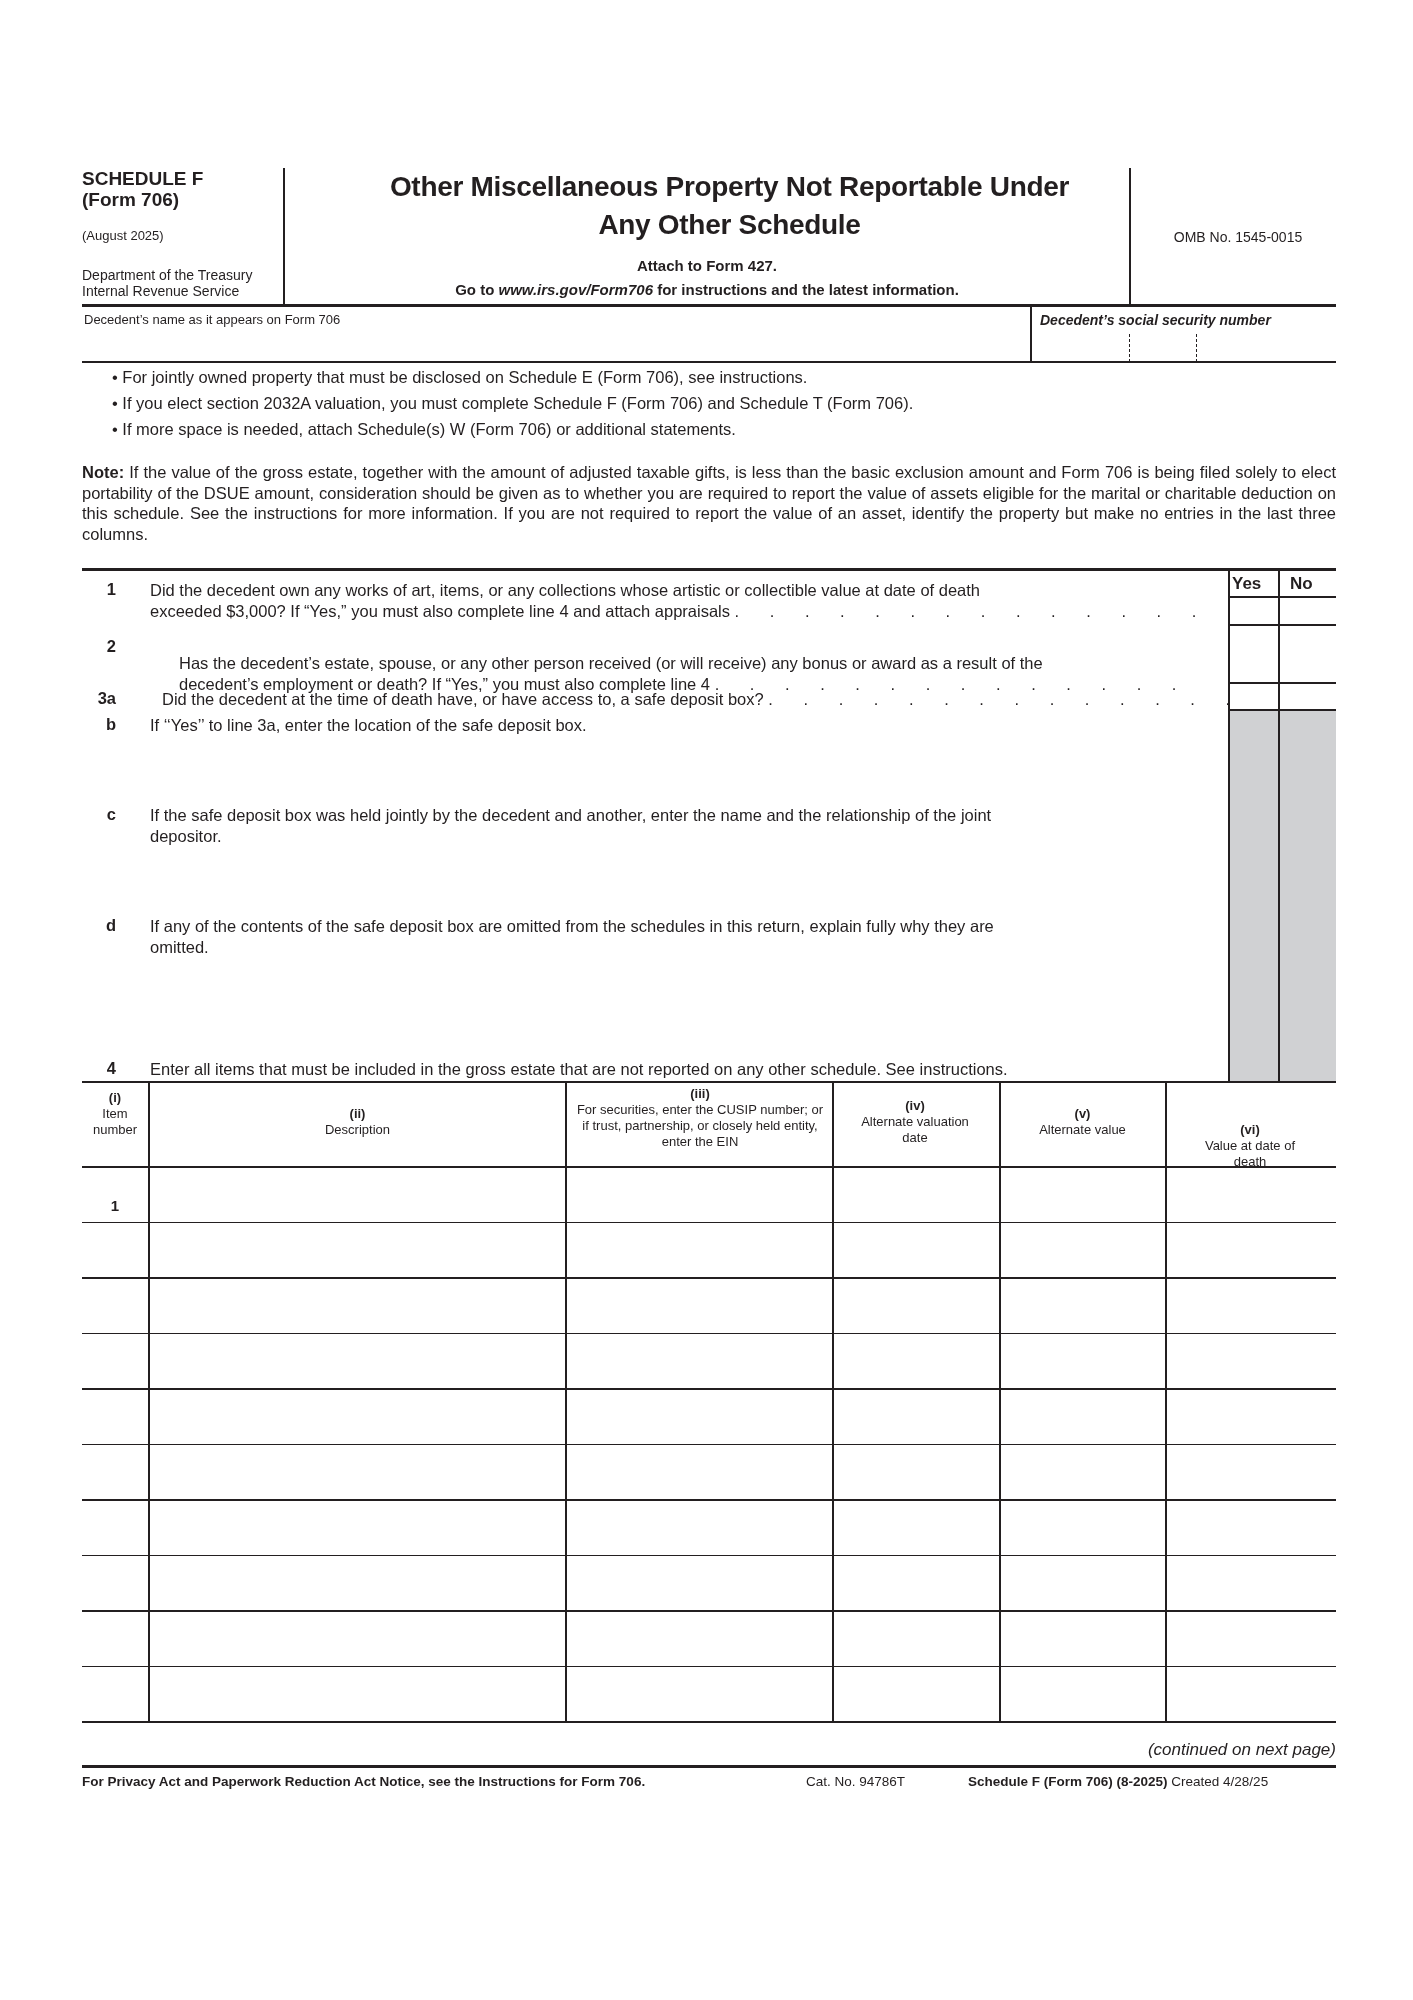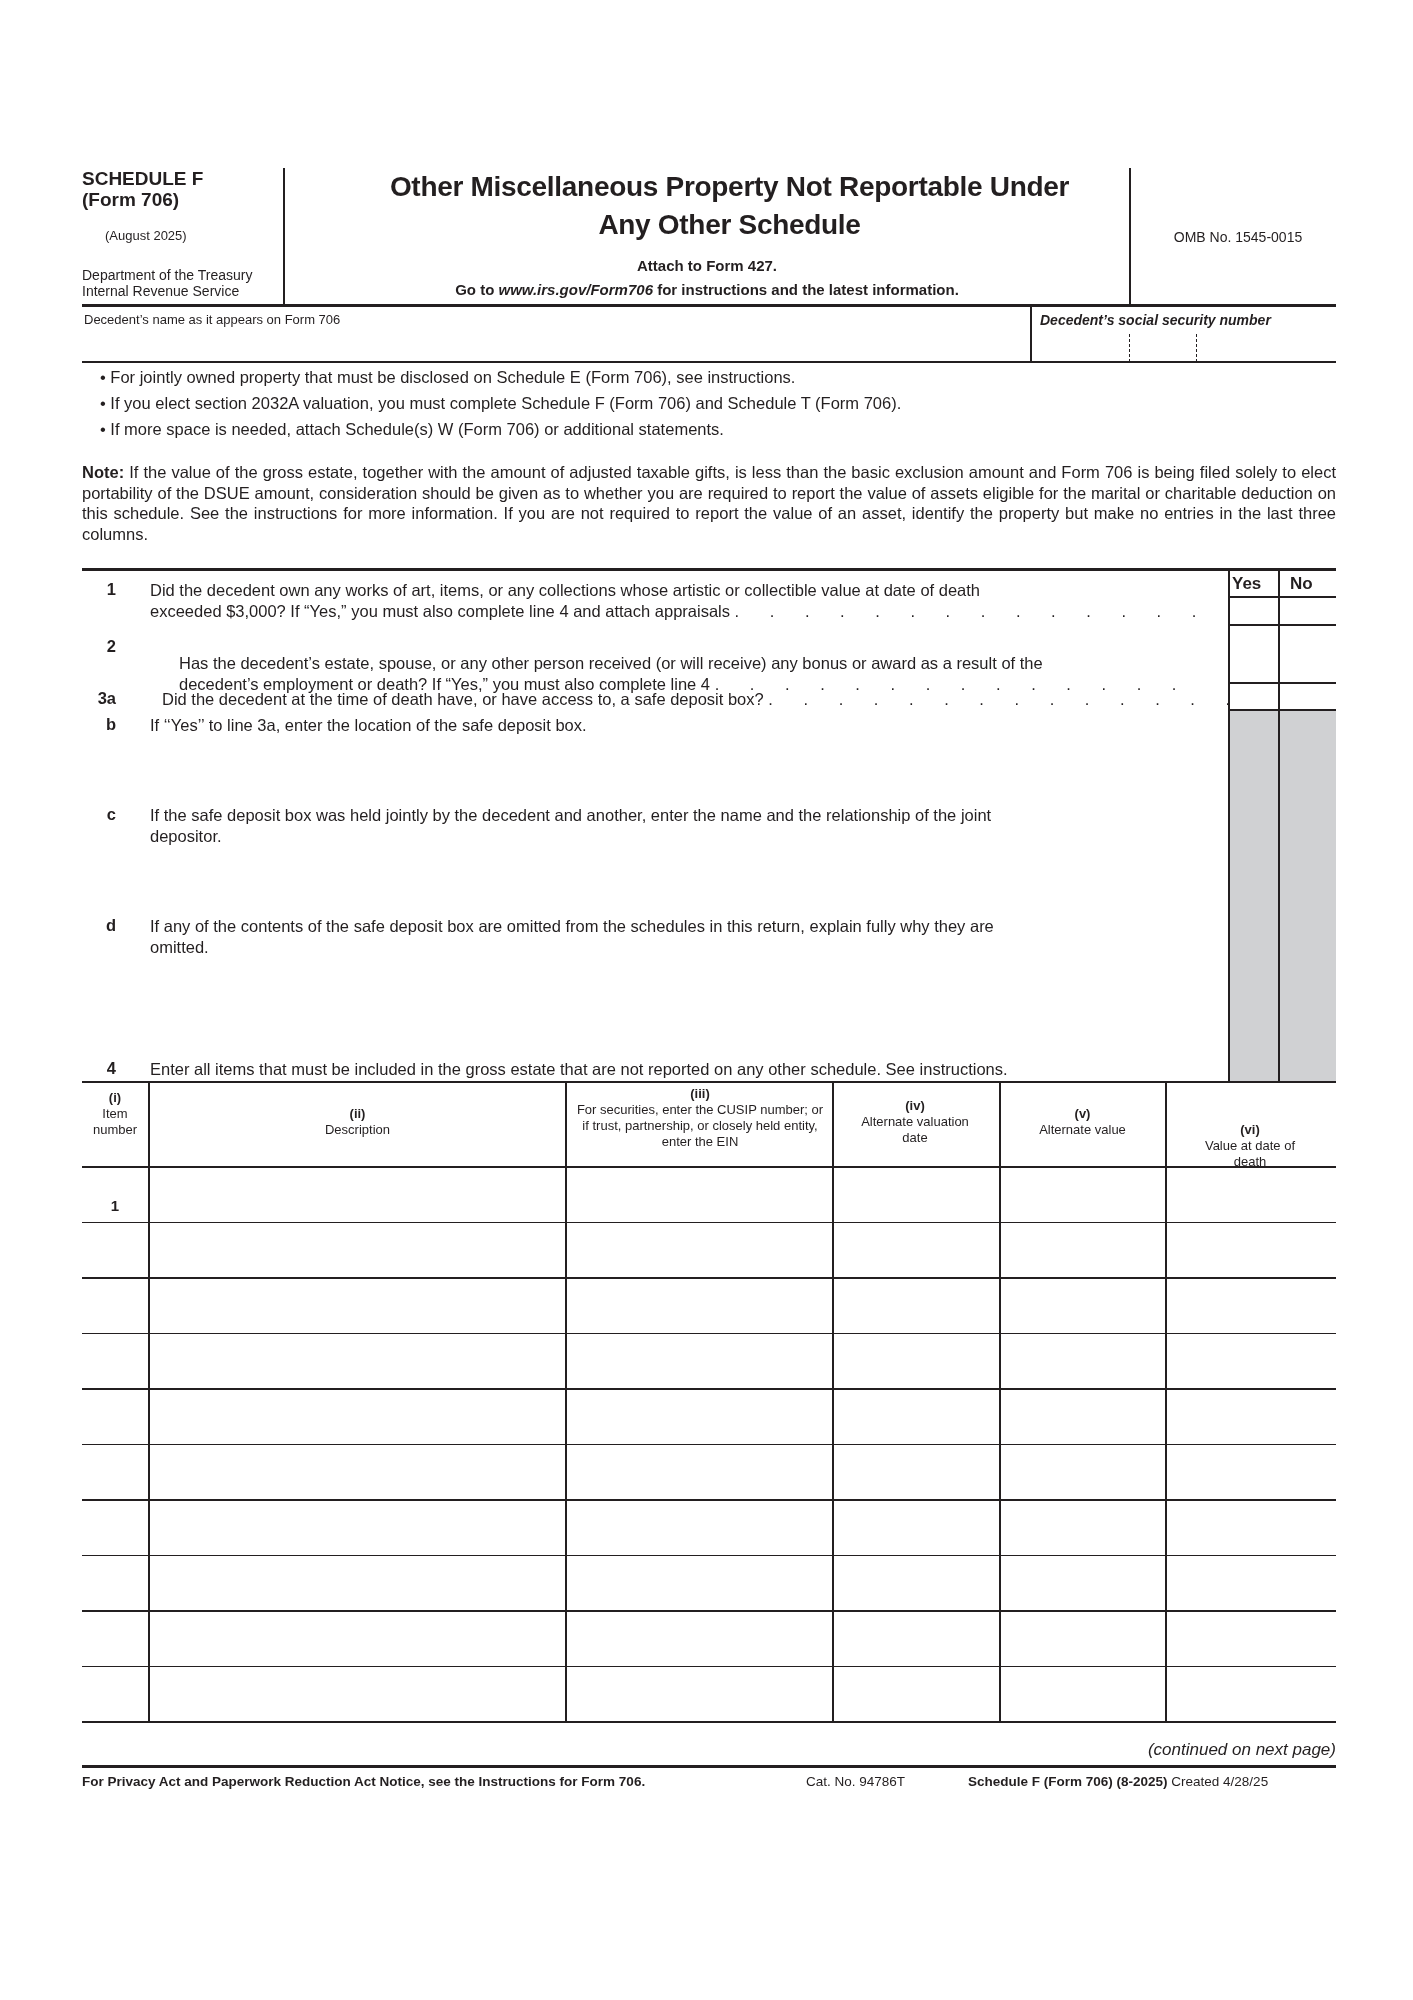--- a/index.html
+++ b/index.html
@@ -2,31 +2,31 @@
 <html><head>
 <meta charset="utf-8">
 <style>
   html, body { margin:0; padding:0; background:#ffffff; }
   body { width:1413px; height:2000px; position:relative; font-family:"Liberation Sans", sans-serif; color:#231f20; overflow:hidden; }
   .abs { position:absolute; }
   .hl { position:absolute; background:#231f20; }
   .vl { position:absolute; background:#231f20; }
   .bold { font-weight:bold; }
   .sched-title { left:82px; top:168px; font-size:19px; font-weight:bold; line-height:21px; }
-  .rev-date { left:82px; top:228px; font-size:13px;margin-left:23px; }
+  .rev-date { left:82px; top:228px; font-size:13px; }
   .dept { left:82px; top:267px; font-size:14px; line-height:16px; }
   .main-title { left:284px; width:891px; top:168px; text-align:center; font-size:28px; font-weight:bold; line-height:38px; letter-spacing:-0.3px; }
   .attach { left:284px; width:846px; top:257px; text-align:center; font-size:15px; font-weight:bold; }
   .goto { left:284px; width:846px; top:281px; text-align:center; font-size:15px; font-weight:bold; }
   .goto i { font-style:italic; }
   .omb { left:1140px; width:196px; top:229px; text-align:center; font-size:14px; }
   .name-label { left:84px; top:312px; font-size:13px; }
   .ssn-label { left:1040px; top:312px; font-size:14px; font-weight:bold;font-style:italic; }
   .dash { position:absolute; width:0; border-left:1.5px dashed #231f20; }
-  .bullet { left:100px; font-size:16.5px; }
+  .bullet { left:112px; font-size:16.5px; }
   .note { left:82px; top:462px; width:1254px; font-size:16.5px; line-height:20.5px; text-align:justify; }
   .q-num { position:absolute; font-size:16.5px; font-weight:bold; text-align:right; width:34px; left:82px; }
   .q-text { position:absolute; left:150px; font-size:16.5px; line-height:21px; }
   .dots { letter-spacing:13px; }
   .yn-head { position:absolute; top:574px; font-size:17px; font-weight:bold; }
   .gray { position:absolute; background:#d0d1d3; }
   .col-head { position:absolute; top:1090px; font-size:13px; text-align:center; line-height:16px; }
   .col-head b { display:block; }
   .row-num { position:absolute; left:82px; width:66px; text-align:center; font-size:15px; font-weight:bold; }
   .cont { right:77px; top:1740px; font-size:17px; font-style:italic; }

